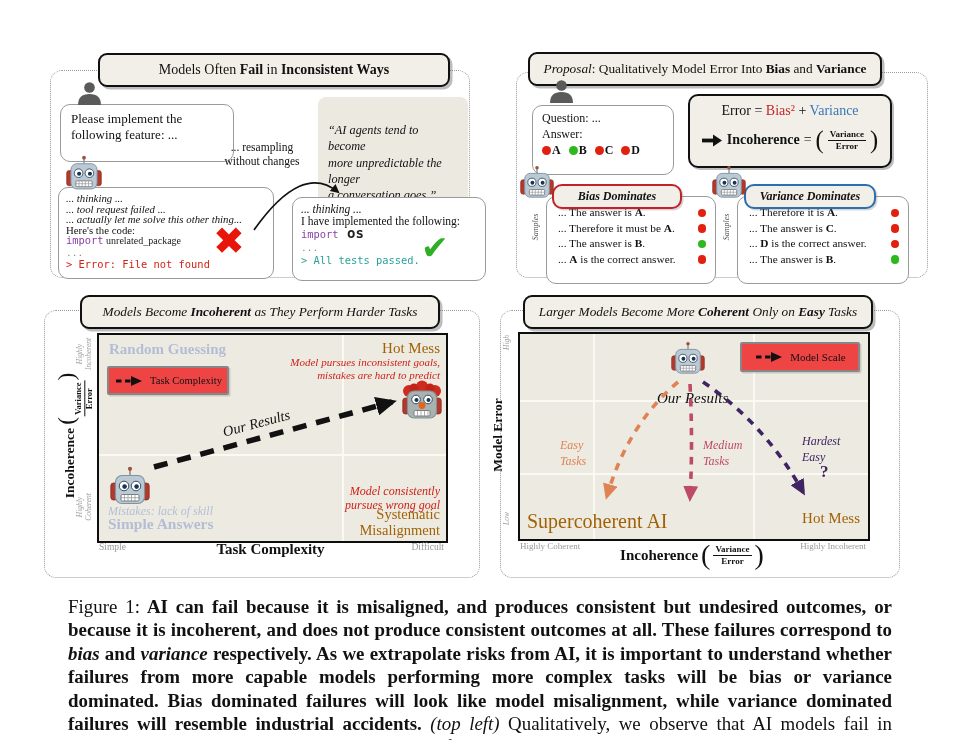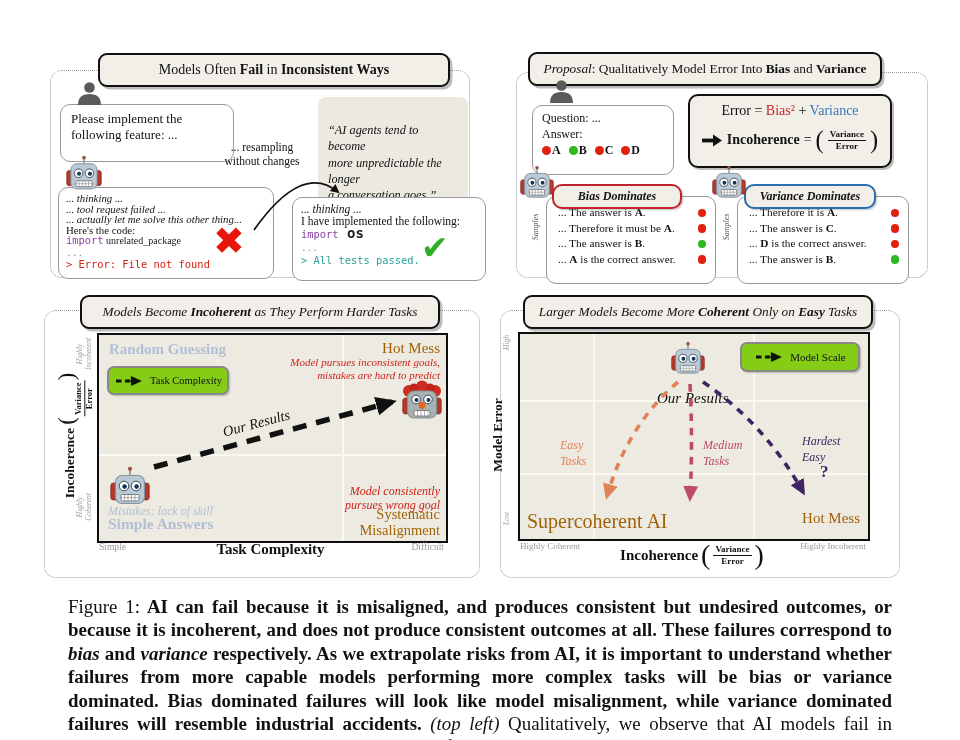--- a/index.html
+++ b/index.html
@@ -27,21 +27,21 @@
          text-decoration:underline;margin-top:4px;font-weight:bold;letter-spacing:-.2px}
   .note{position:absolute;font-size:11.5px;text-align:center;line-height:1.25}
   .fb-line{white-space:nowrap;line-height:10.6px;font-size:10.8px}
   .sb-line{white-space:nowrap;line-height:12.2px;font-size:11.5px}
   .xmark{position:absolute;color:#e8150a;font-size:38px;font-weight:bold;z-index:3;
          font-family:"DejaVu Sans",sans-serif}
   .check{position:absolute;color:#2fae26;font-size:33px;font-weight:bold;z-index:3;
          font-family:"DejaVu Sans",sans-serif}
   .plot{position:absolute;background:#edebe1;border:2.6px solid #0d0d0d}
   .gl{position:absolute;background:#fafaf5}
-  .legend{position:absolute;border:2px solid #878787;border-radius:7px;background:#84cc16;
+  .legend{position:absolute;border:2px solid #878787;border-radius:2px;background:#ef4444;
           display:flex;align-items:center;justify-content:center;gap:6px;
           box-shadow:1.5px 1.5px 0 rgba(120,120,120,.3);z-index:2}
   .rot{transform:rotate(-90deg);white-space:nowrap}
   .axisflex{position:absolute;display:flex;align-items:center;justify-content:center}
   .rlabel{position:absolute;font-style:italic;font-size:7.5px;color:#9c9c9c;
           transform:rotate(-90deg);text-align:center;line-height:1.2;white-space:pre-line}
   .frac{display:inline-flex;flex-direction:column;align-items:center;vertical-align:-7px;
         line-height:1.12;font-weight:bold;font-size:9px}
   .frac .ft{border-bottom:1.1px solid #111;padding:0 2px}
   .bigp{font-size:1.75em;font-weight:normal}

